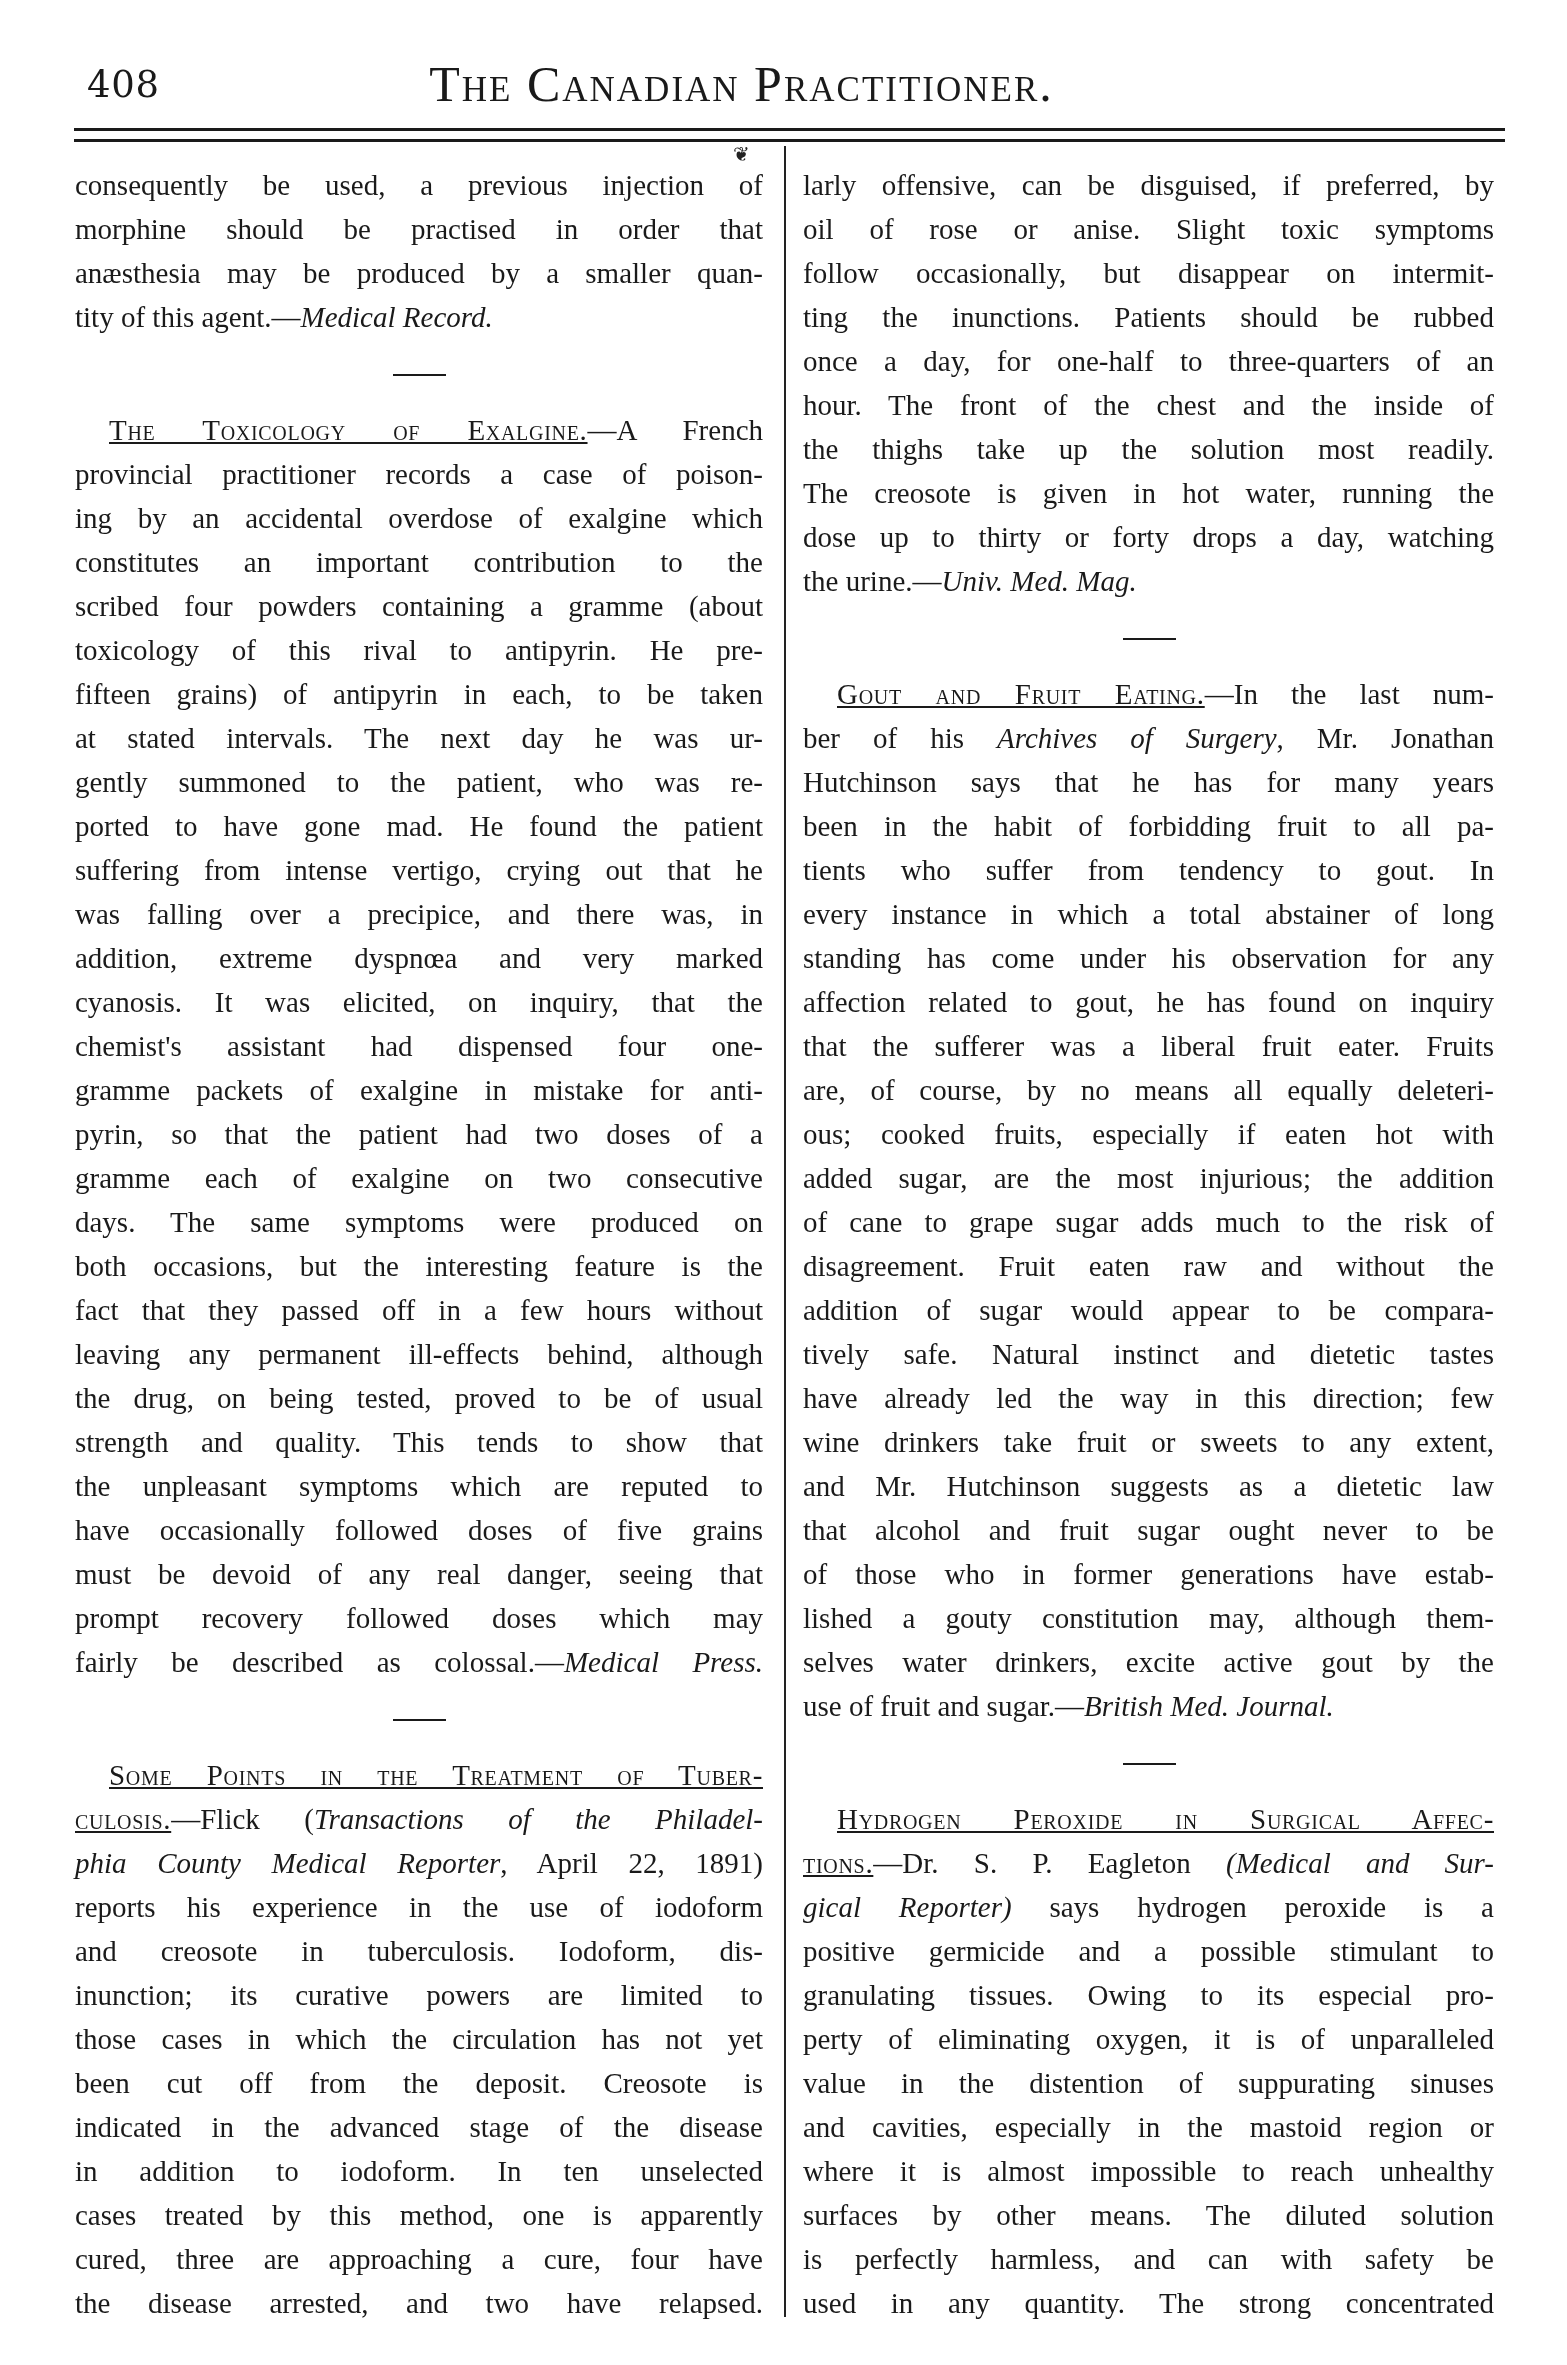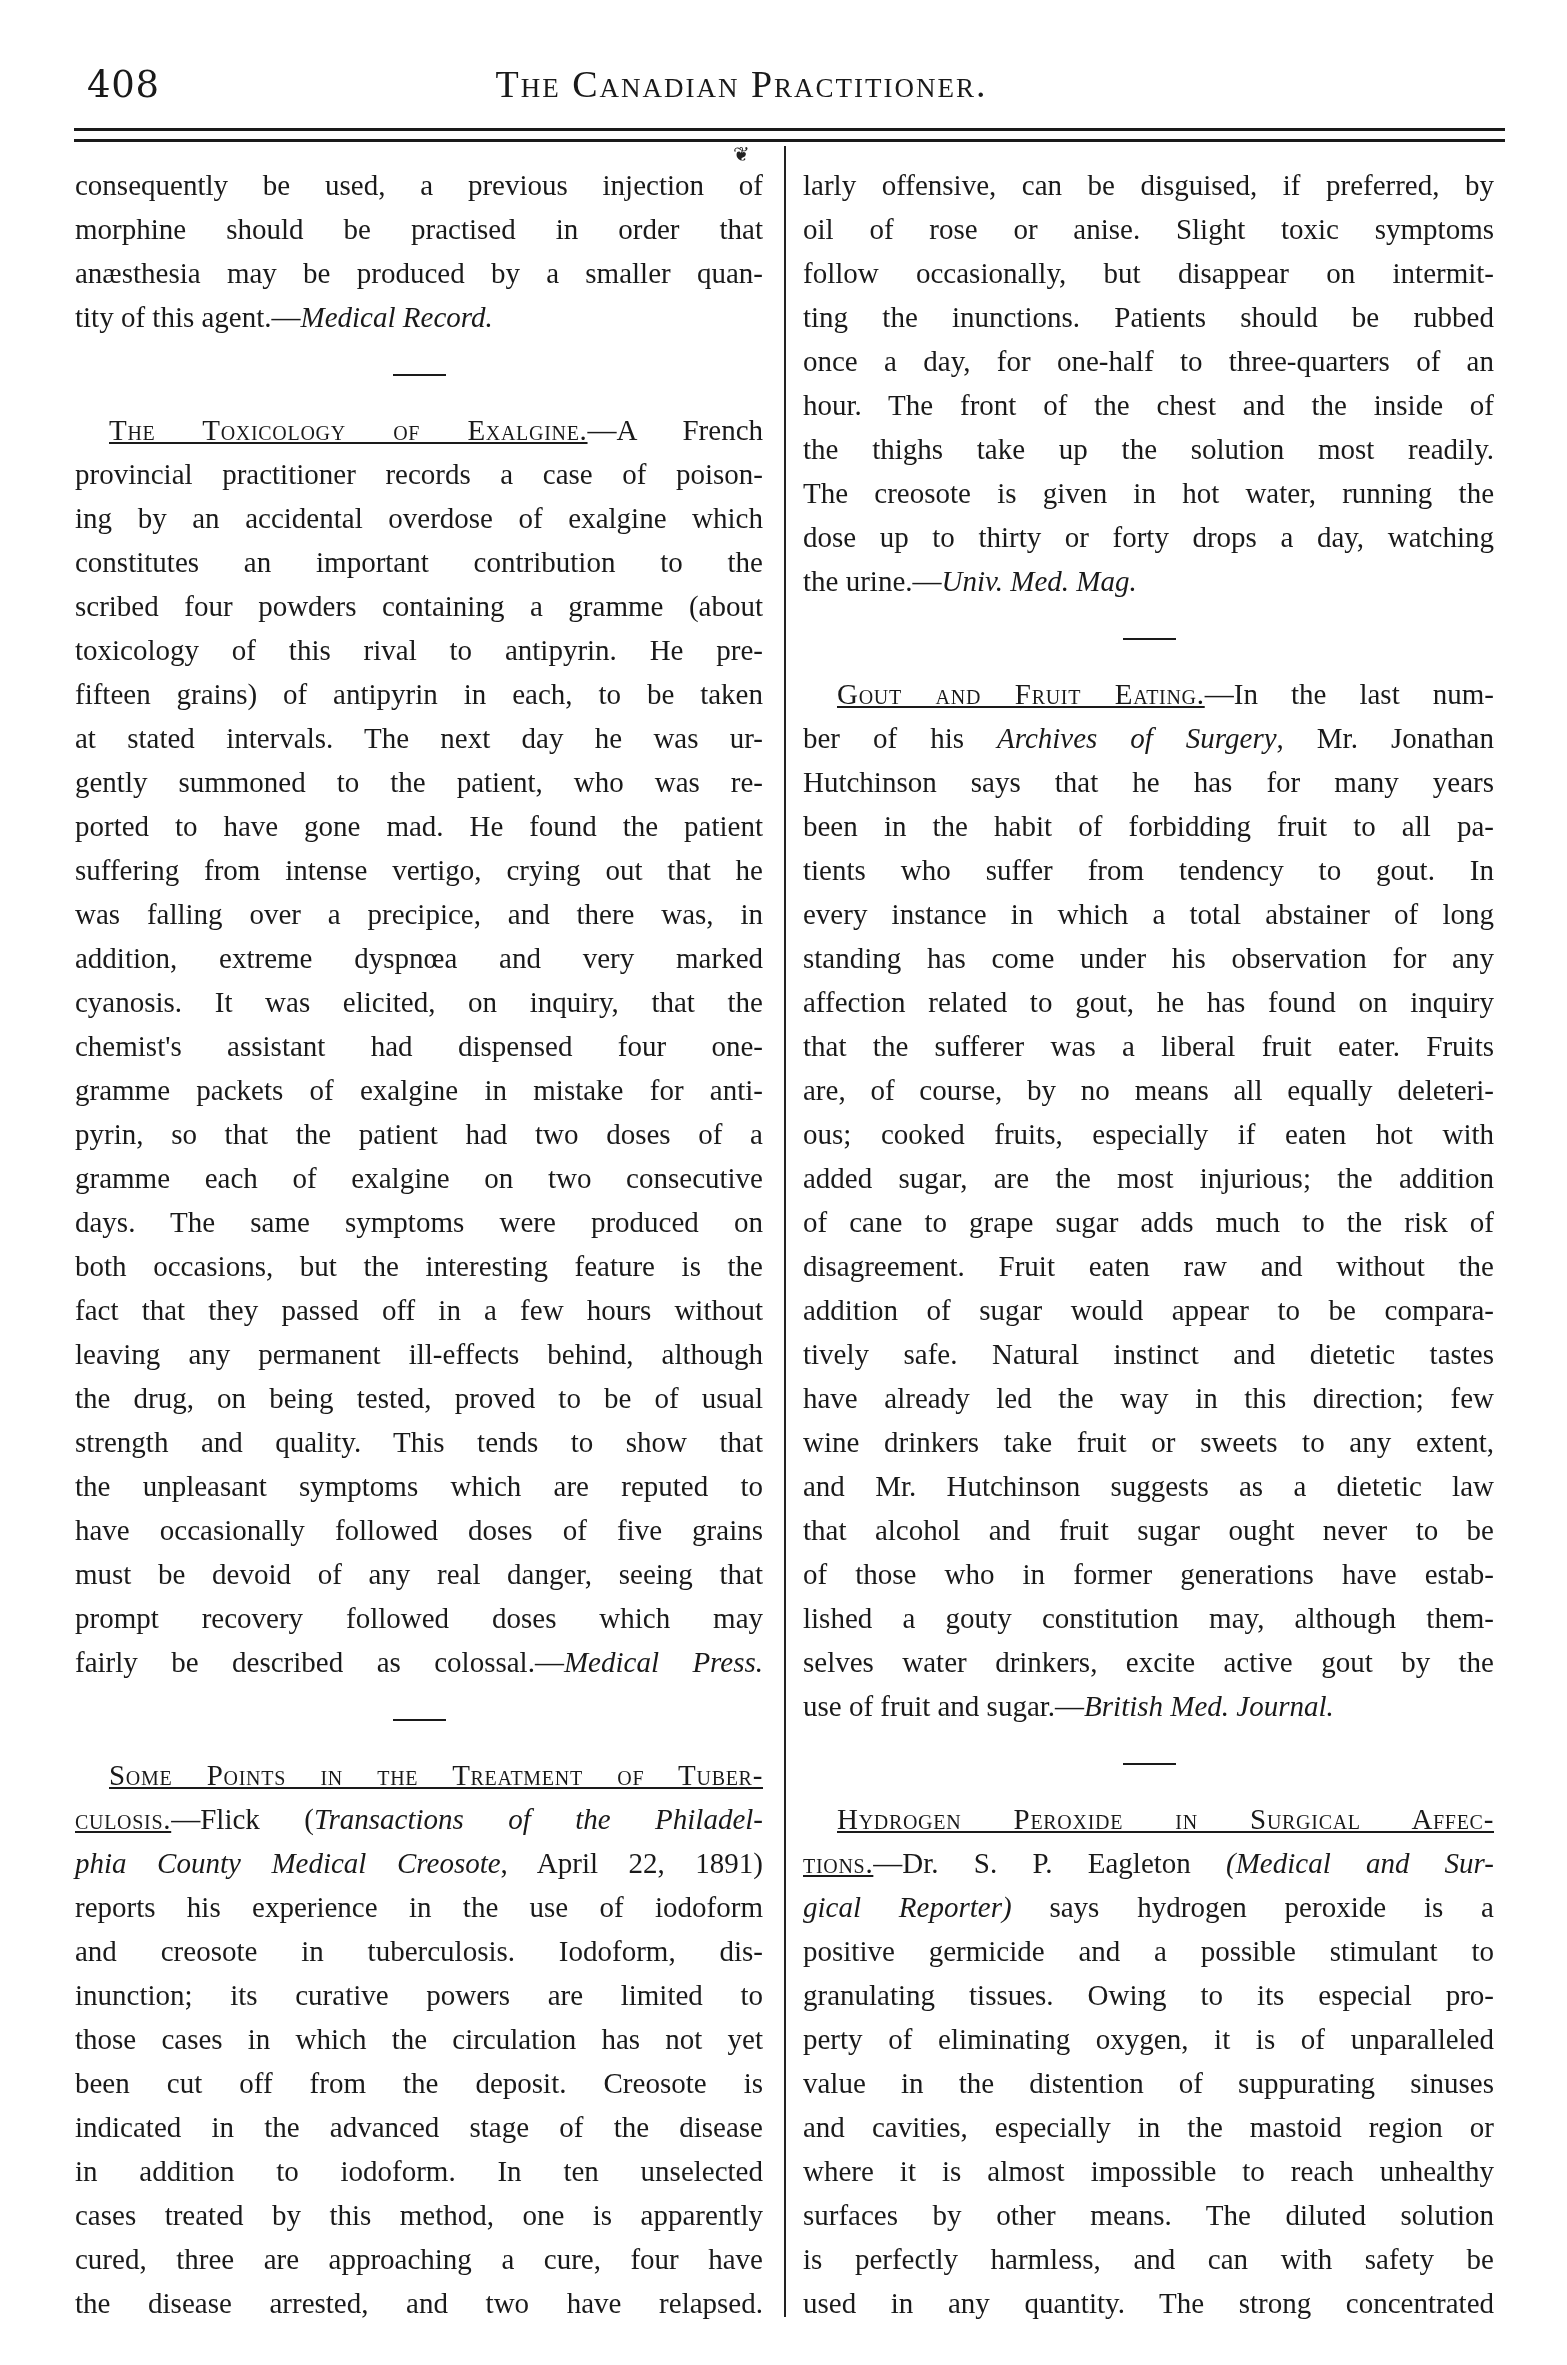--- a/index.html
+++ b/index.html
@@ -10,21 +10,21 @@
   }
   .header {
     position: absolute; left: 39px; top: 58px; width: 1489px; height: 59px;
   }
   .page-num {
     position: absolute; left: 0; top: 0;
     font-size: 37px; line-height: 53px; letter-spacing: 0.7px; margin-left: 48px;
   }
   .running-title {
     position: absolute; left: 210px; width: 985px; top: 0;
-    font-size: 38px; line-height: 53px; text-align: center; letter-spacing: 2px;
+    font-size: 50px; line-height: 53px; text-align: center; letter-spacing: 2px;
     font-variant: small-caps; font-family: "Liberation Serif", serif;
   }
   .rule-top {
     position: absolute; left: 74px; width: 1431px; top: 128px; height: 3.3px; background: #1a1a1a;
   }
   .rule-bottom {
     position: absolute; left: 74px; width: 1431px; top: 139px; height: 2.6px; background: #1a1a1a;
   }
   .ornament {
     position: absolute; left: 733px; top: 141px; font-size: 20px; line-height: 26px; color: #222;
@@ -108,21 +108,21 @@
     <div class="line">must be devoid of any real danger, seeing that</div>
     <div class="line">prompt recovery followed doses which may</div>
     <div class="line"><span>fairly be described as colossal.—</span><em>Medical Press.</em></div>
   </div>
 
   <div class="sep"></div>
 
   <div>
     <div class="line indent"><span class="sc">Some Points in the Treatment of Tuber-</span></div>
     <div class="line"><span class="sc">culosis.</span><span>—Flick (</span><em>Transactions of the Philadel-</em></div>
-    <div class="line"><em>phia County Medical Creosote</em><span>, April 22, 1891)</span></div>
+    <div class="line"><em>phia County Medical Reporter</em><span>, April 22, 1891)</span></div>
     <div class="line">reports his experience in the use of iodoform</div>
     <div class="line">and creosote in tuberculosis. Iodoform, dis-</div>
     <div class="line">inunction; its curative powers are limited to</div>
     <div class="line">those cases in which the circulation has not yet</div>
     <div class="line">been cut off from the deposit. Creosote is</div>
     <div class="line">indicated in the advanced stage of the disease</div>
     <div class="line">in addition to iodoform. In ten unselected</div>
     <div class="line">cases treated by this method, one is apparently</div>
     <div class="line">cured, three are approaching a cure, four have</div>
     <div class="line">the disease arrested, and two have relapsed.</div>

